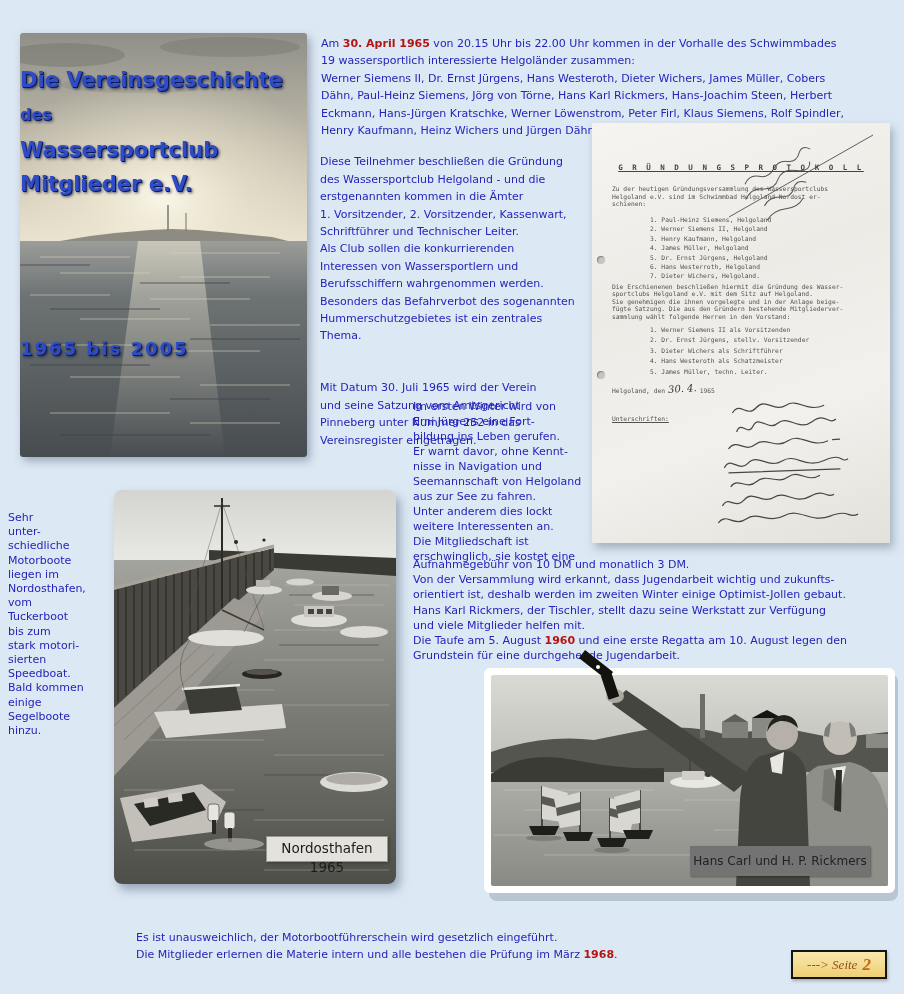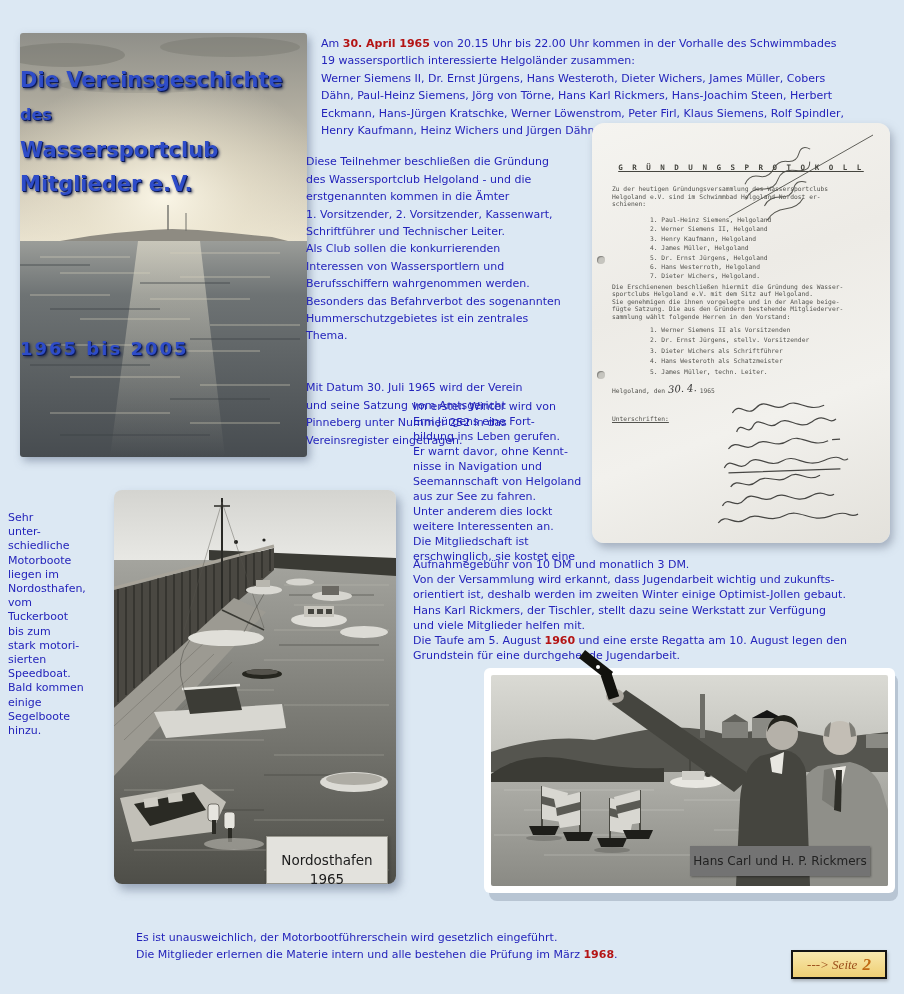--- a/index.html
+++ b/index.html
@@ -3,64 +3,64 @@
 <meta charset="utf-8">
 <style>
   html,body{margin:0;padding:0;}
   #page{position:relative;width:904px;height:994px;background:#dce8f3;
         font-family:"DejaVu Sans",sans-serif;overflow:hidden;}
   .abs{position:absolute;}
   
   .b{position:absolute;color:#2424bb;font-size:11px;line-height:17.4px;white-space:pre-line;}
   .red{color:#b41414;font-weight:bold;}
   .intro{left:321px;top:35px;width:586px;}
-  .founding{left:306px;top:136px;width:292px;}
+  .founding{left:320px;top:136px;width:292px;}
   .founding .p2{margin-top:17px;}
   .wnarrow{left:413px;top:399px;width:200px;line-height:15px;}
   .wwide{left:413px;top:557px;width:496px;line-height:15.2px;}
   .sidebar{left:8px;top:511px;width:97px;line-height:14.2px;}
   .closing{left:116px;top:929px;width:640px;line-height:17px;margin-left:20px;}
 
   
   .cover{left:20px;top:33px;width:287px;height:424px;box-shadow:3px 4px 9px rgba(100,115,140,.55);border-radius:3px;overflow:hidden;}
   .cover svg{position:absolute;left:0;top:0;}
   .cvt{position:absolute;left:0;width:100%;text-align:left;color:#2e4cc8;font-weight:bold;
        text-shadow:1px 1px 0 #0c1a56,2px 2px 3px rgba(8,16,56,.75);}
   .cv-t1{top:35px;font-size:21px;}
   .cv-t2{top:72px;font-size:16px;}
   .cv-t3{top:105px;font-size:21px;}
   .cv-t4{top:139px;font-size:21px;}
   .cv-sub{top:289px;font-size:11.5px;}
   .cv-years{top:305px;font-size:18px;letter-spacing:2px;}
 
   
-  .doc{left:592px;top:123px;width:298px;height:420px;border-radius:12px;
+  .doc{left:592px;top:123px;width:298px;height:420px;border-radius:1px;
        background:linear-gradient(160deg,#f5f4f0 0%,#edebe6 38%,#f2f1ed 68%,#e3e1db 100%);
        box-shadow:3px 5px 9px rgba(110,120,140,.5);
        font-family:"DejaVu Sans Mono",monospace;color:#53534e;font-size:6.3px;}
   .doc .tw{position:absolute;white-space:pre-line;}
   .doc-title{top:40px;left:0;width:100%;text-align:center;font-size:7.5px;font-weight:bold;
              letter-spacing:2.5px;text-decoration:underline;color:#45453f;}
   .doc-intro{top:62px;left:20px;line-height:7.6px;}
   .doc-att{top:92px;left:58px;line-height:9.4px;}
   .doc-res{top:160px;left:20px;line-height:7.4px;}
   .doc-board{top:202px;left:58px;line-height:10.4px;}
   .doc-date{top:261px;left:20px;}
   .hand{font-family:"DejaVu Serif",serif;font-style:italic;font-size:10px;color:#333;
         display:inline-block;transform:rotate(-4deg);margin:0 3px;position:relative;top:-1px;}
   .doc-sig{top:292px;left:20px;text-decoration:underline;}
   .hole{position:absolute;left:5px;width:8px;height:8px;border-radius:50%;
         background:#c6c5bf;box-shadow:inset 1px 1px 1px rgba(0,0,0,.35);}
 
   
   .harbor{left:114px;top:490px;width:282px;height:394px;border-radius:8px;overflow:hidden;
           box-shadow:4px 6px 10px rgba(100,115,140,.55);}
-  .h-cap{position:absolute;left:152px;top:346px;width:122px;height:48px;background:#e3e2dd;
+  .h-cap{position:absolute;left:152px;top:346px;width:122px;height:26px;background:#e3e2dd;
          border:1px solid #99988f;box-shadow:1px 1px 3px rgba(0,0,0,.3);
-         text-align:center;color:#1c1c1c;font-size:13.5px;line-height:19px;white-space:pre-line;padding-top:14px;box-sizing:border-box;}
+         text-align:center;color:#1c1c1c;font-size:13.5px;line-height:19px;white-space:pre-line;padding-top:2px;box-sizing:border-box;}
   .regatta{left:484px;top:640px;width:411px;height:262px;}
   .r-cap{position:absolute;left:206px;top:206px;width:180px;height:30px;background:#737373;
          box-shadow:1px 1px 2px rgba(0,0,0,.35);text-align:center;color:#222;
          font-size:12px;line-height:30px;}
 
   
   .pager{left:791px;top:950px;width:92px;height:25px;border:2px solid #141414;
          background:linear-gradient(180deg,#f8e8ae,#efcf74);cursor:pointer;
          display:flex;align-items:center;justify-content:center;
          font-family:Liberation Serif, serif;font-style:italic;color:#9a4d1a;

